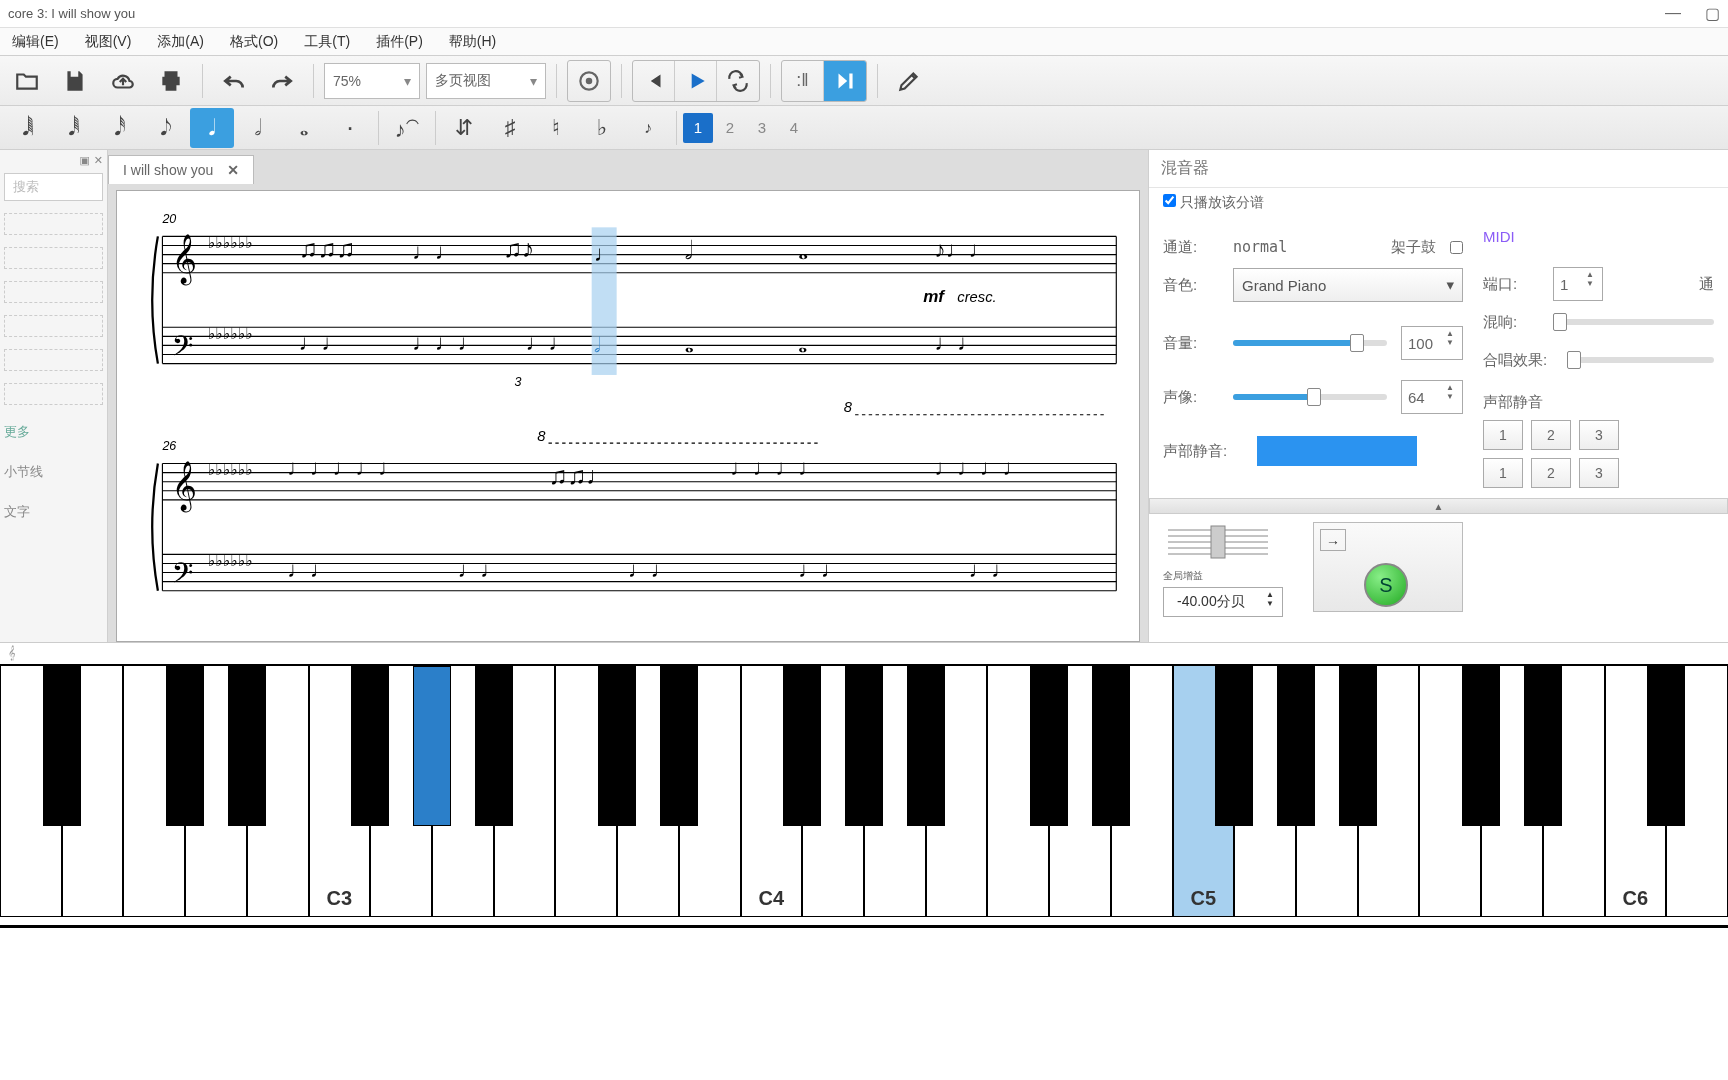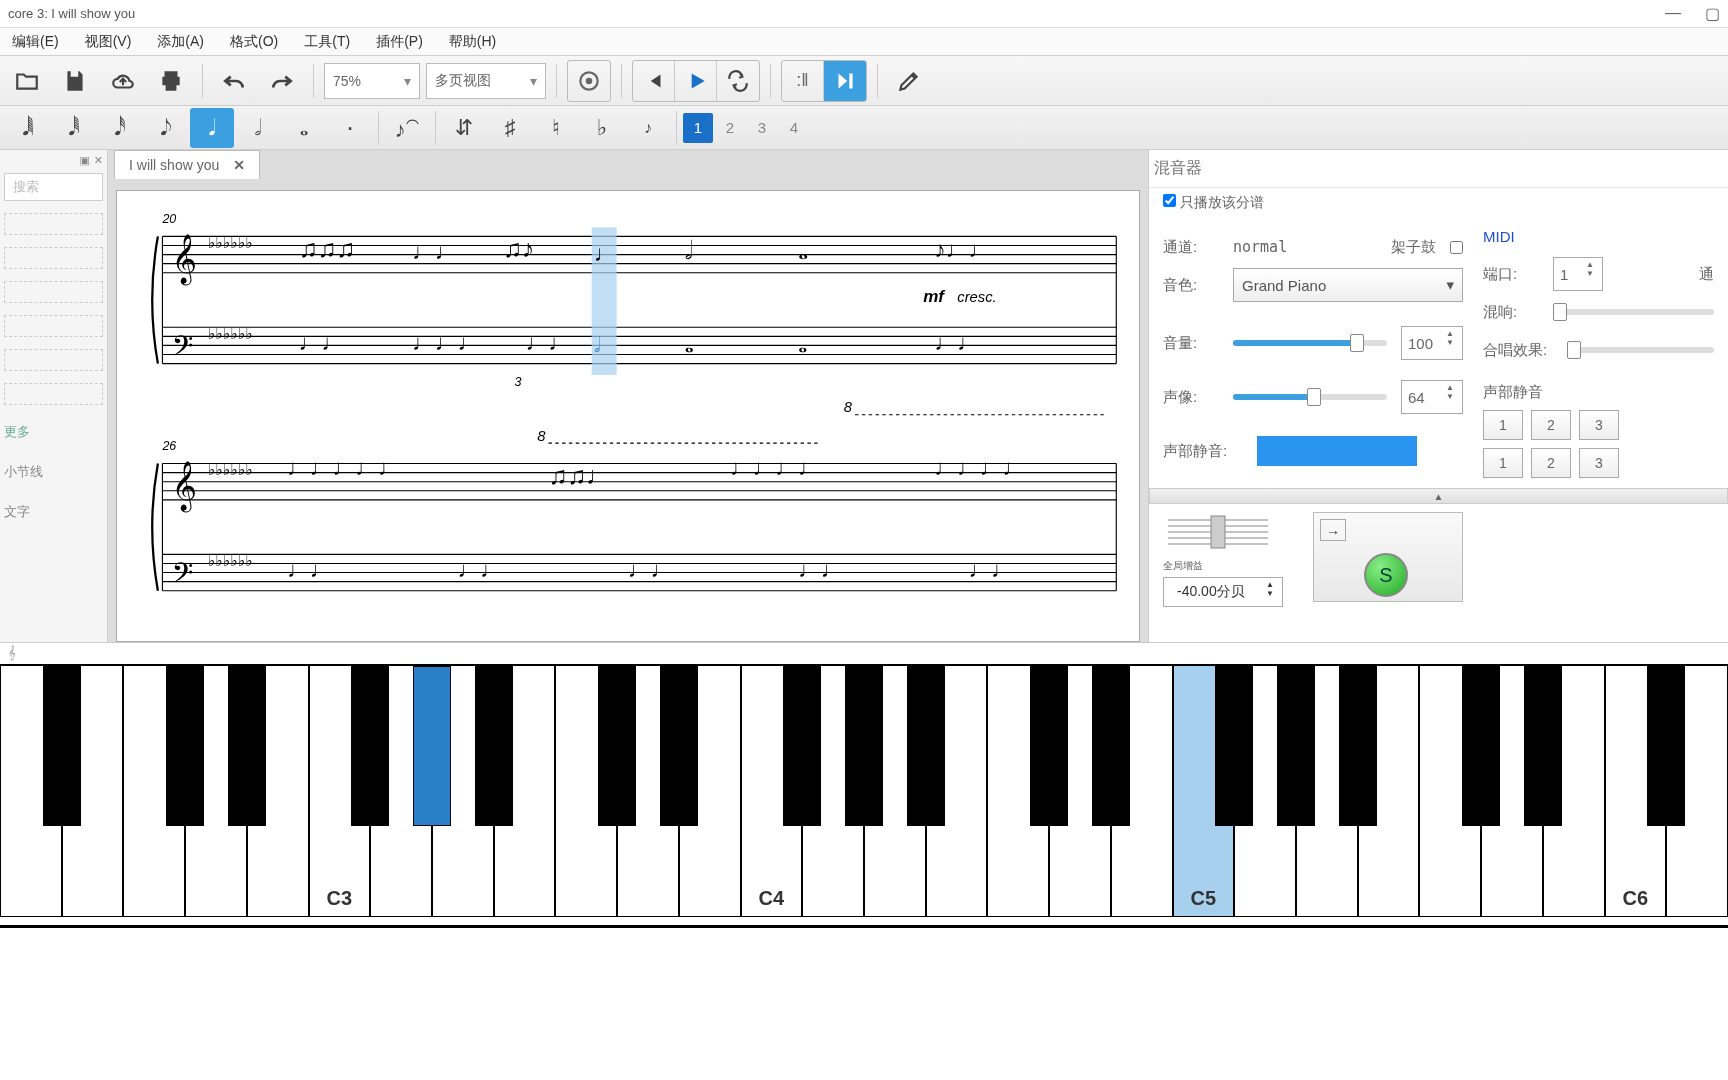--- a/index.html
+++ b/index.html
@@ -24,25 +24,25 @@
 .voice-btn { width: 30px; height: 30px; display: flex; align-items: center; justify-content: center; font-size: 15px; color: #888; }
 .voice-btn.active { background: #1a6fc9; color: #fff; border-radius: 2px; }
 .main { display: flex; height: 492px; }
 .leftpanel { width: 108px; border-right: 1px solid #cfcfcf; background: #f5f5f5; padding: 4px; }
 .leftpanel .hdr { display:flex; justify-content:flex-end; gap:4px; font-size:11px; color:#888; }
 .leftpanel .srch { margin-top:6px; border:1px solid #ccc; background:#fff; padding:4px 8px; color:#bbb; font-size:13px;}
 .leftpanel .item { margin-top:12px; border:1px dashed #ccc; height:22px; }
 .leftpanel .link { margin-top:18px; color:#6a9; font-size:13px;}
 .leftpanel .cat { margin-top:22px; color:#888; font-size:13px;}
 .score-area { flex: 1; background: #ddd; position: relative; overflow: hidden; }
-.tabstrip { position:absolute; top:0; left:6px; height:34px; display:flex; align-items:flex-start;}
+.tabstrip { position:absolute; top:0; left:0; height:34px; display:flex; align-items:flex-end;}
 .tab { background:#fff; border:1px solid #bbb; border-bottom:none; padding:6px 14px; font-family: monospace; font-size:14px; color:#666; display:flex; gap:14px; align-items:center;}
 .page { position:absolute; top:40px; left:8px; right:8px; bottom:0; background:#fff; border:1px solid #aaa; overflow:hidden;}
 .mixer { width: 580px; border-left: 1px solid #cfcfcf; background: #fff; padding: 0; display:flex; flex-direction:column; position:relative;}
-.mixer-title { padding:8px 5px; color:#777; font-size:16px; border-bottom:1px solid #e5e5e5;}
+.mixer-title { padding:8px 12px; color:#777; font-size:16px; border-bottom:1px solid #e5e5e5;}
 .mixer-body { padding:10px 14px; display:grid; grid-template-columns: 300px 1fr; gap:8px 20px; font-size:15px; color:#666;}
 .mrow { display:flex; align-items:center; gap:14px; height:38px;}
 .mlab { width:56px; color:#666;}
 .minput { flex:1; height:32px; border:1px solid #aaa; padding:0 8px; font-family:monospace; font-size:15px; color:#555;}
 .mselect { flex:1; height:34px; border:1px solid #aaa; background:linear-gradient(#fff,#eee); padding:0 8px; font-family:monospace; font-size:15px; color:#555; display:flex; align-items:center; position:relative;}
 .mselect .arrow{position:absolute;right:8px;}
 .slider { flex:1; height:6px; background:#ddd; position:relative; border-radius:3px;}
 .slider .fill { position:absolute; left:0; top:0; bottom:0; background:#3b9fe0; border-radius:3px;}
 .slider .thumb { position:absolute; top:-6px; width:14px; height:18px; background:#fff; border:1px solid #888; border-radius:2px;}
 .spin { width:62px; height:34px; border:1px solid #aaa; display:flex; align-items:center; padding:0 6px; font-size:15px; position:relative;}
@@ -367,21 +367,21 @@
               </div>
             </div>
           </div>
         <div class="mrow" style="margin-top:16px">
             <span class="mlab" style="width:80px">声部静音:</span>
           <div class="trackcolor"></div>
           </div>
       </div>
 
       <div>
-        <div style="color:#1d4ed8;margin-bottom:10px">MIDI</div>
+        <div style="color:#8b5cf6;margin-bottom:20px">MIDI</div>
         <div class="mrow">
             <span class="mlab">端口:</span>
           <div class="spin" style="width:50px">
               <span>1</span>
               <div class="arrows">
                 <span>▲</span>
                 <span>▼</span>
               </div>
             </div>
           <span style="margin-left:auto">通</span>

